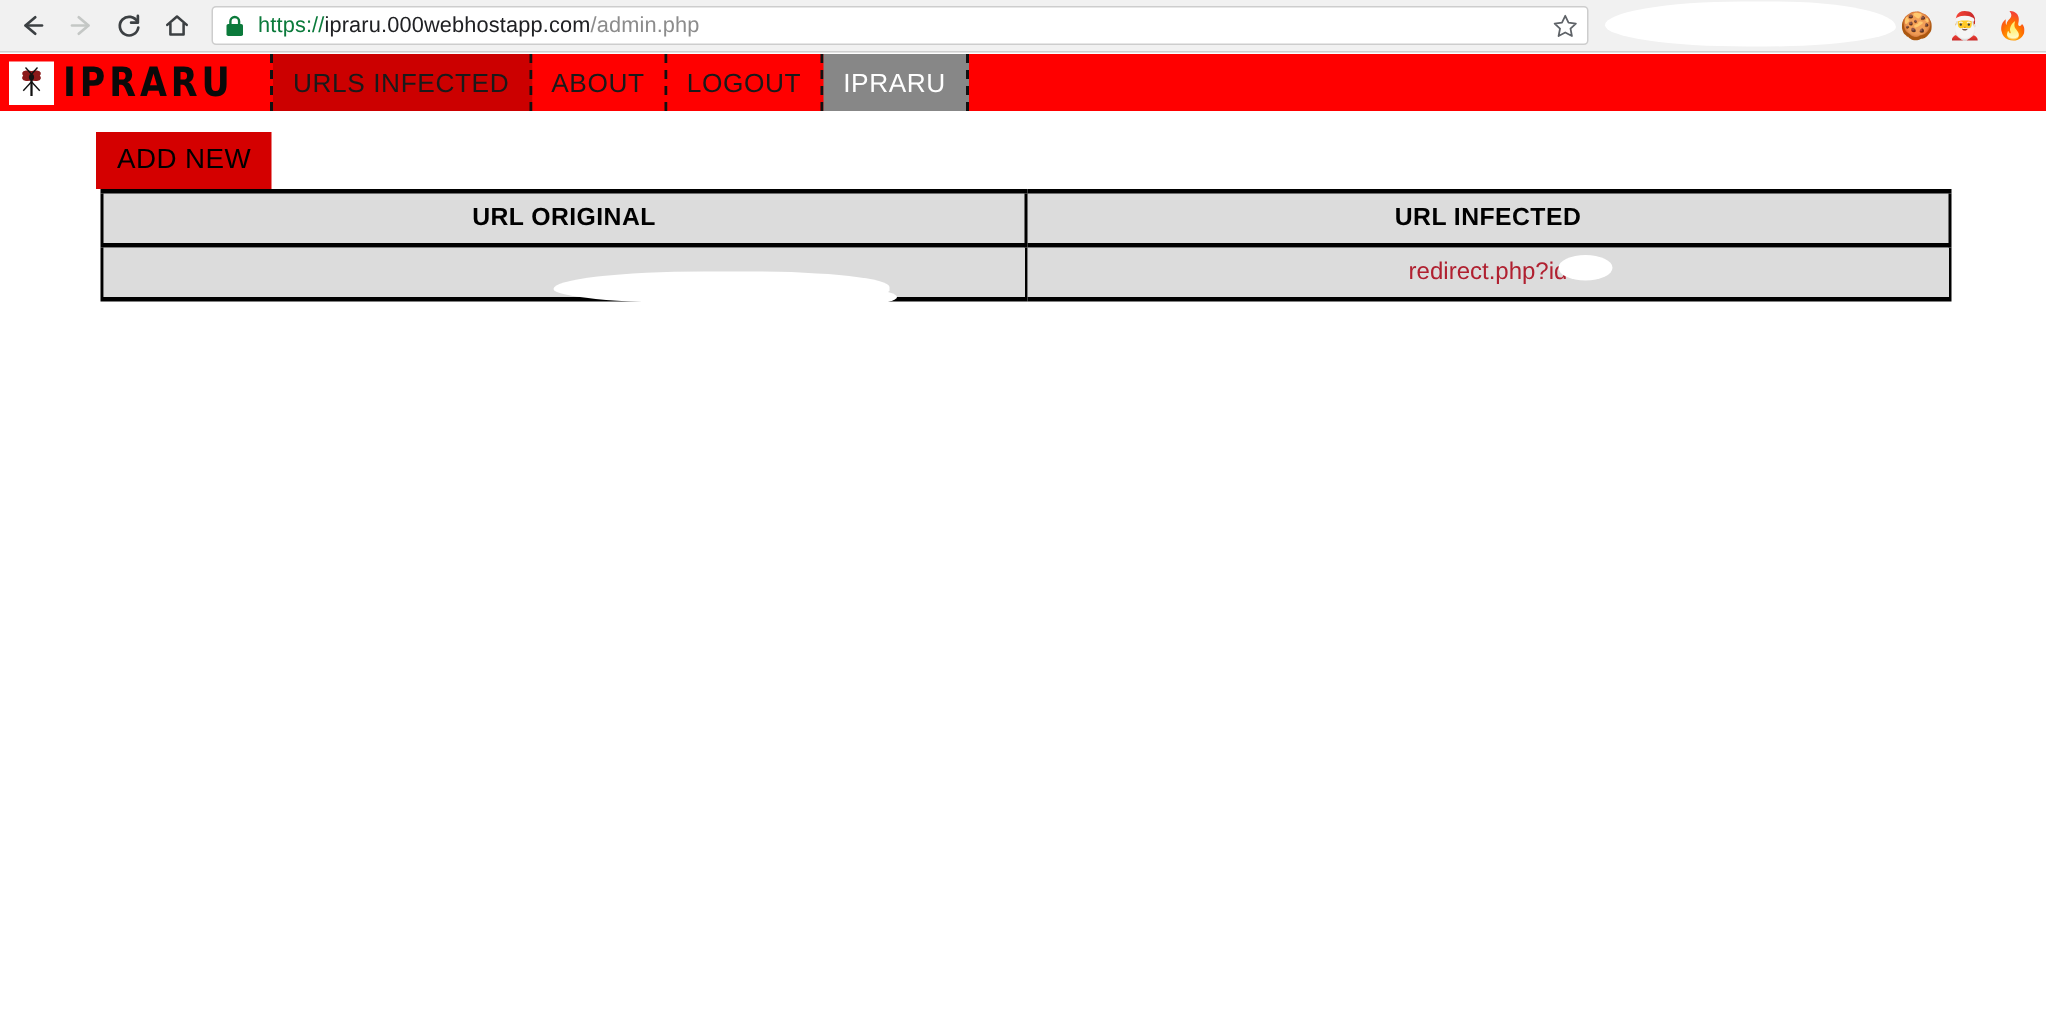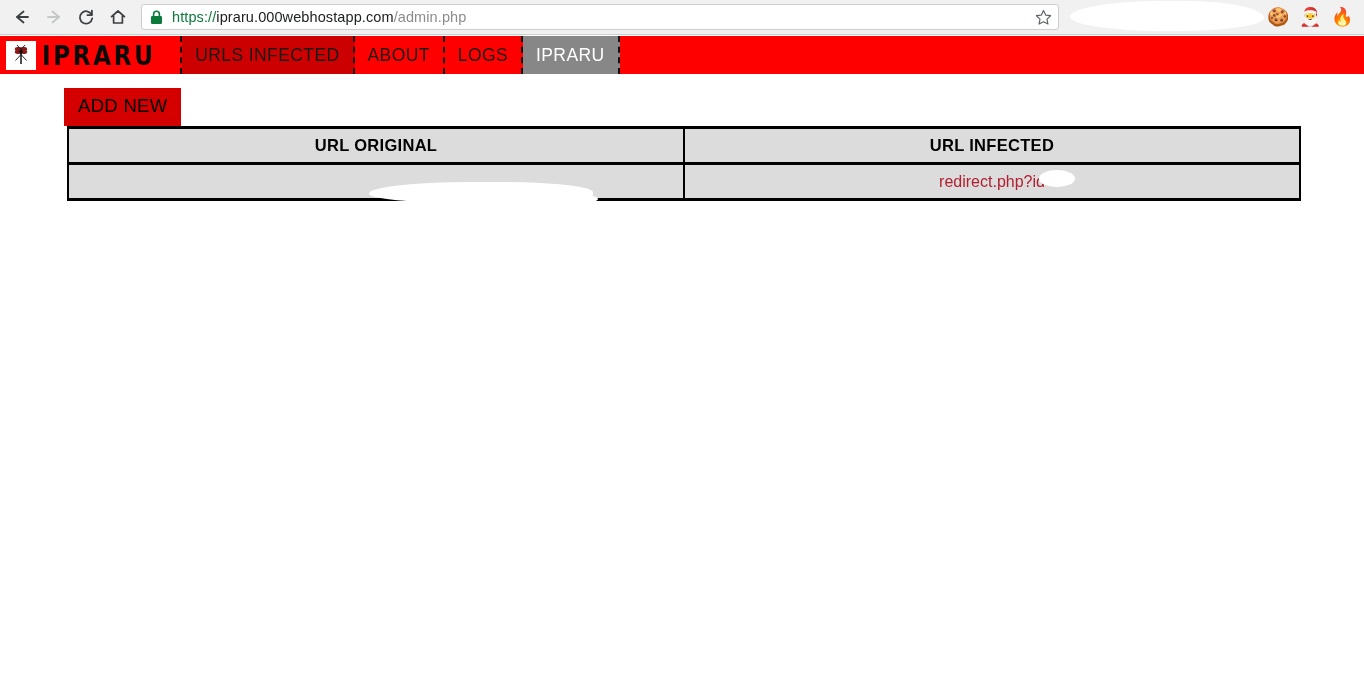--- a/index.html
+++ b/index.html
@@ -322,21 +322,21 @@
     <span class="brand-text">IPRARU</span>
   </div>
 
   <div class="nav-item active">
     <span>URLS INFECTED</span>
   </div>
   <div class="nav-item">
     <span>ABOUT</span>
   </div>
   <div class="nav-item">
-    <span>LOGS</span>
+    <span>LOGOUT</span>
   </div>
   <div class="nav-item logout">
     <span>IPRARU</span>
   </div>
   <div class="nav-filler"></div>
 </div>
 
 <div class="content">
 
   <button class="add-new-btn">ADD NEW</button>

